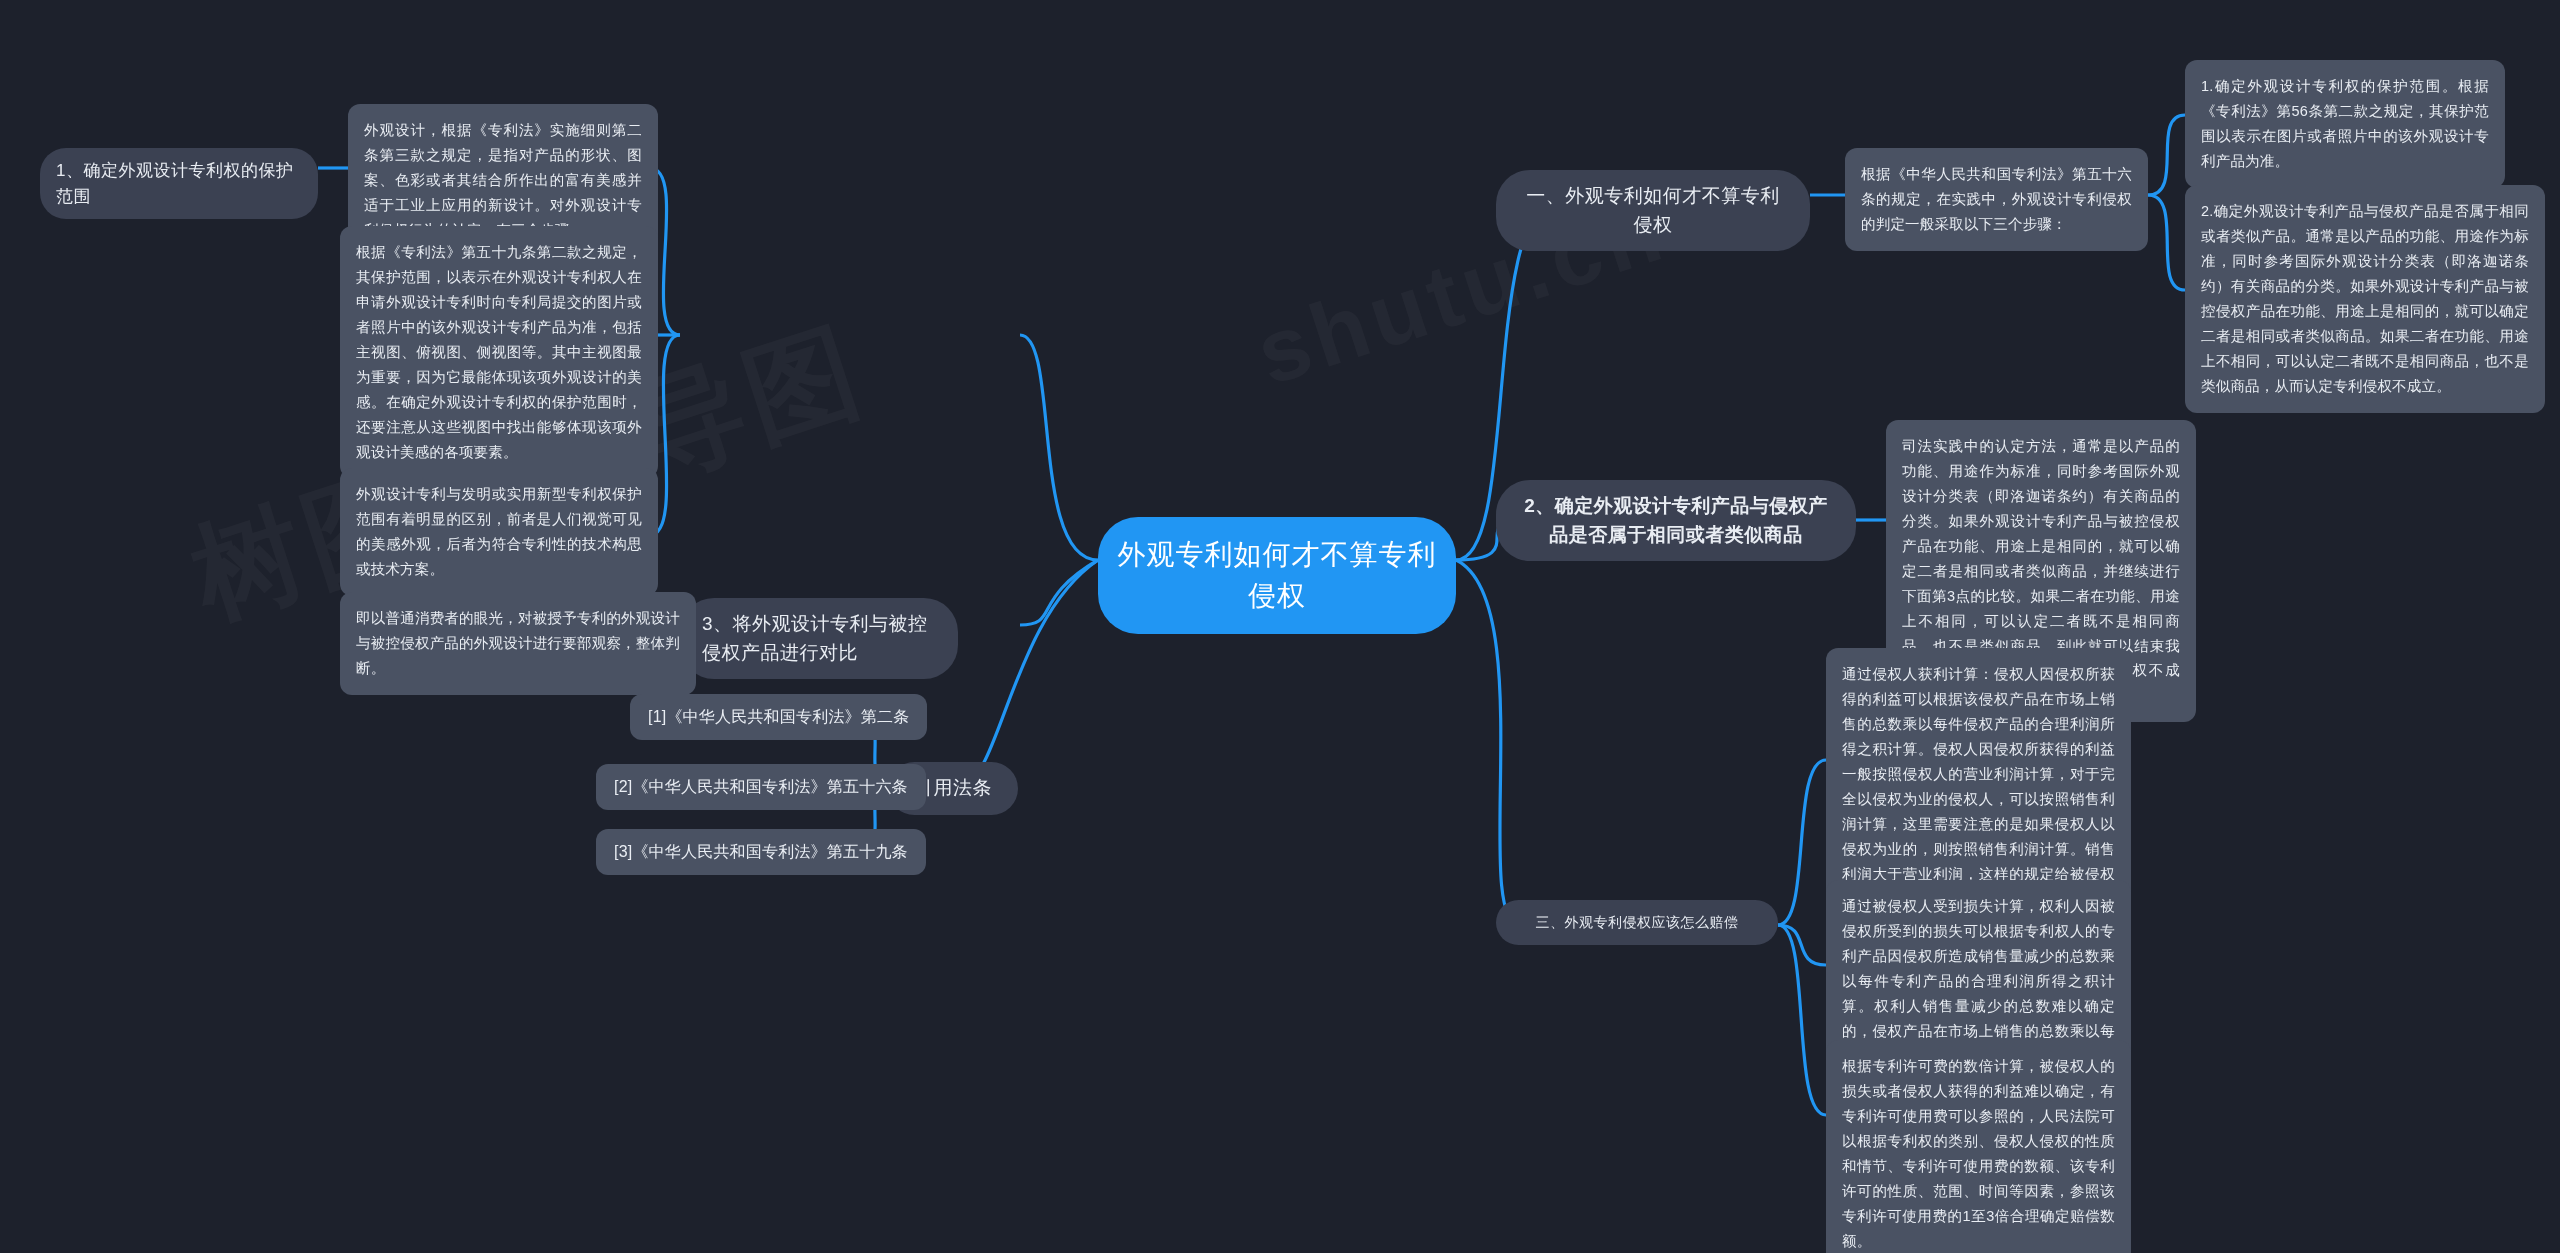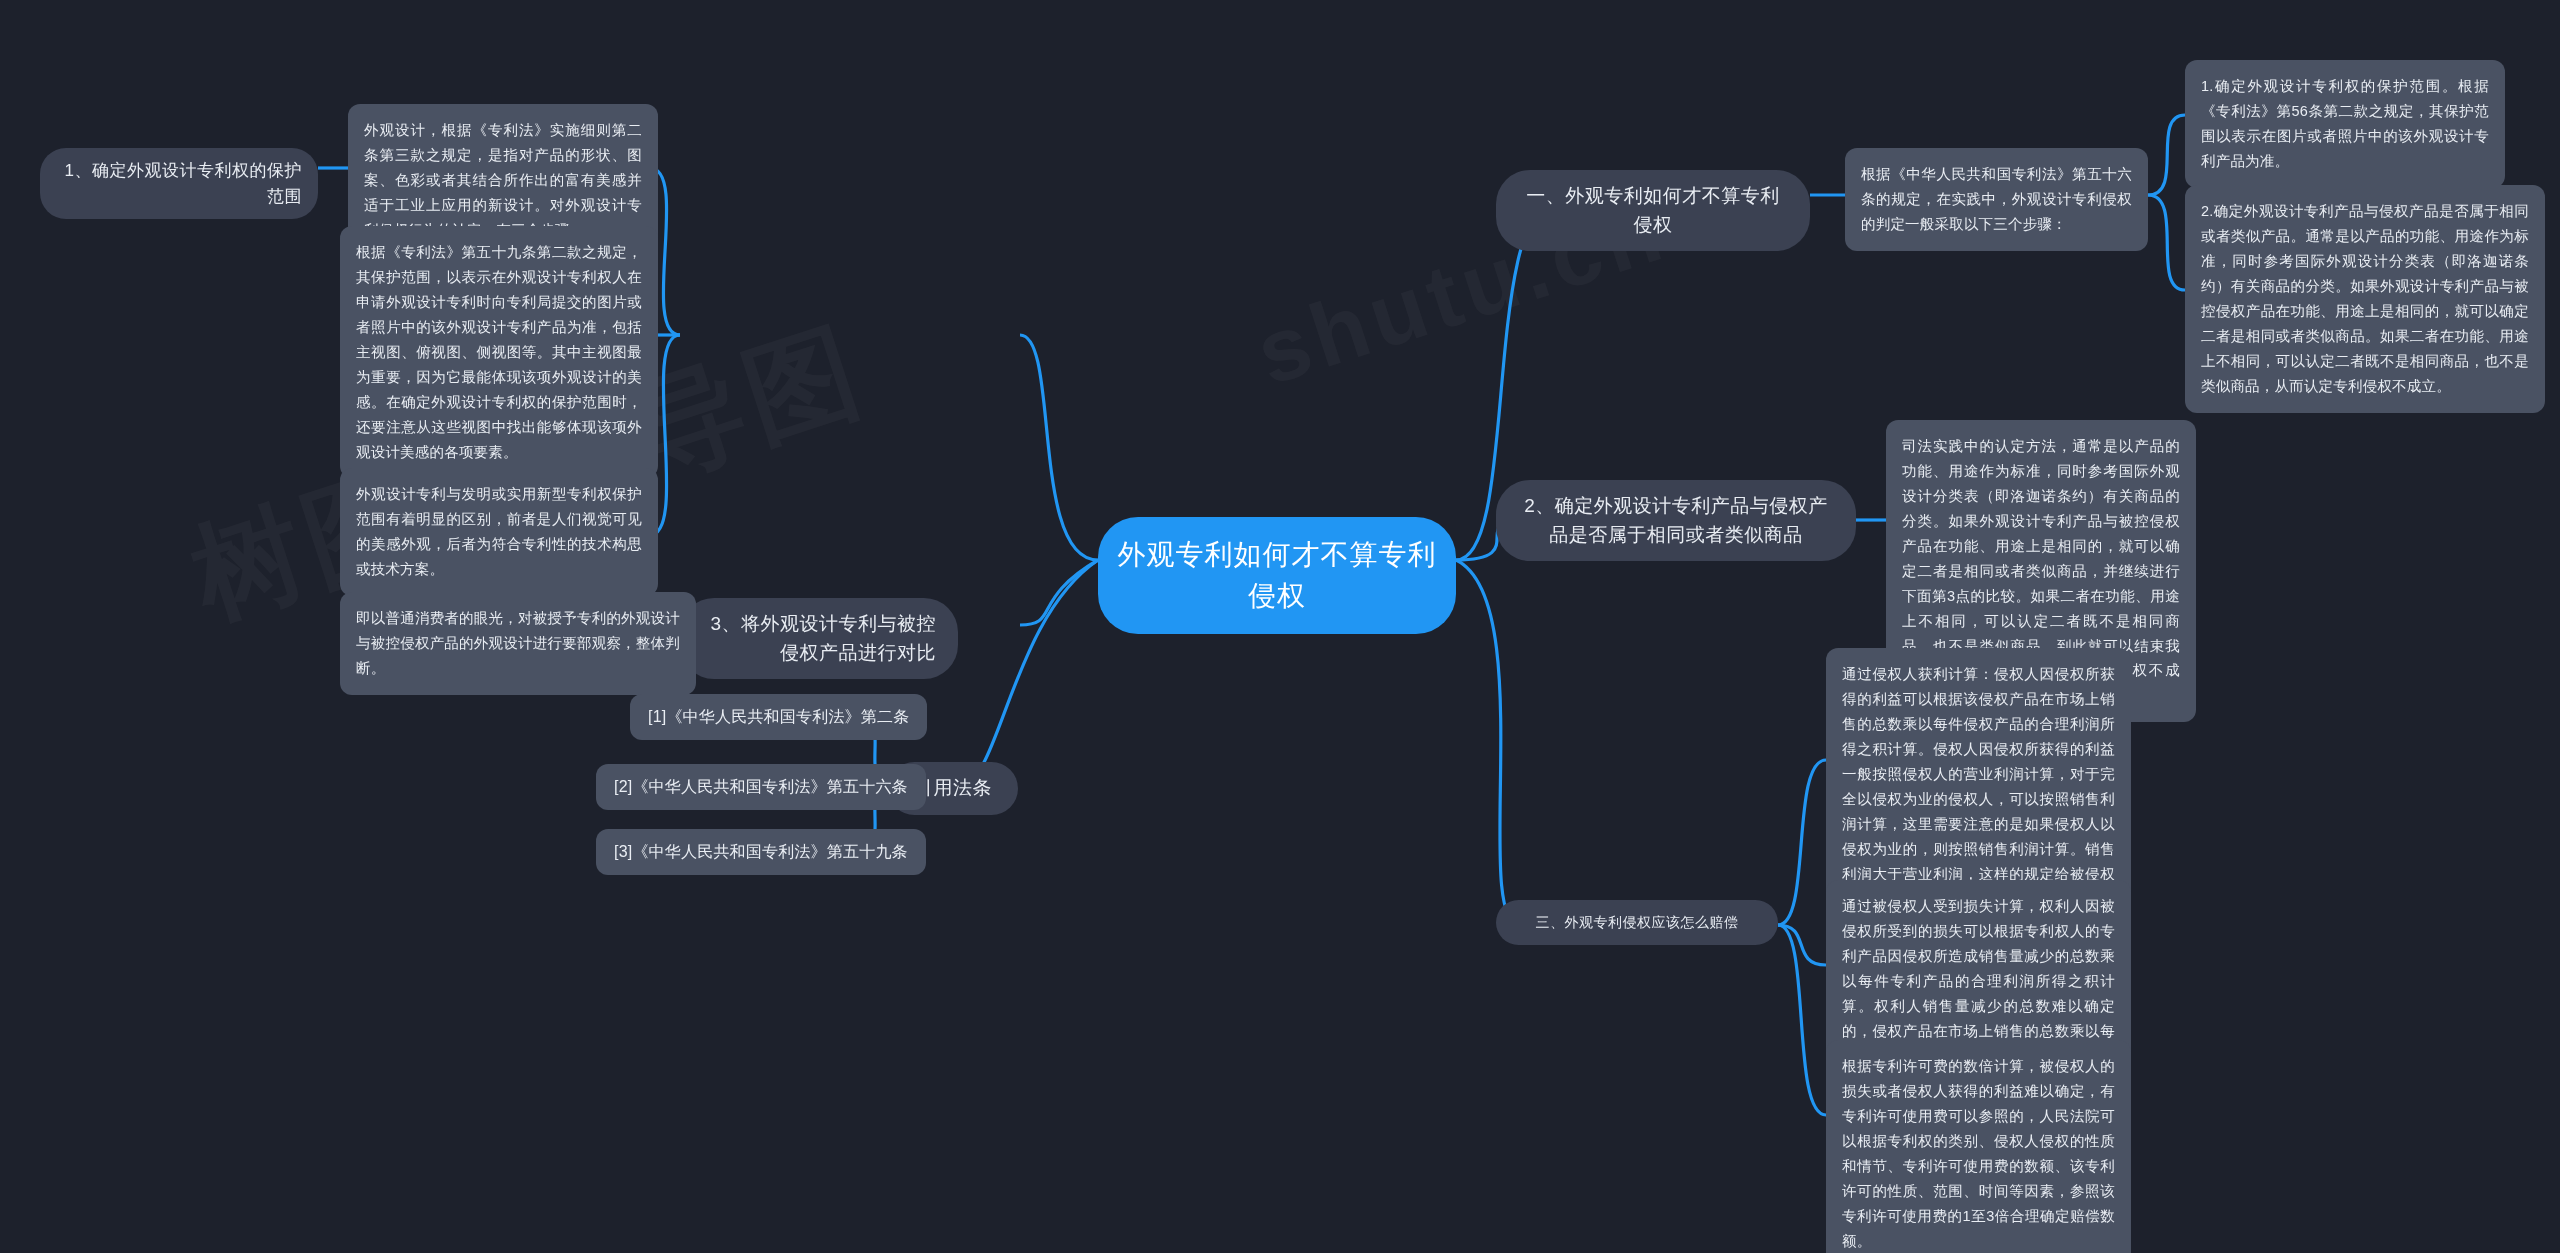--- a/index.html
+++ b/index.html
@@ -51,21 +51,21 @@
   }
   
   .branch {
     background: #3b4152;
     border-radius: 34px;
     font-size: 22px;
     line-height: 1.5;
     padding: 14px 34px;
     letter-spacing: 0.5px;
   }
-  .branch.left { text-align: right; }
+  .branch.left { text-align: left; }
   
   .leaf {
     background: #4a5263;
     border-radius: 12px;
     font-size: 14.5px;
     line-height: 1.72;
     padding: 14px 16px;
     letter-spacing: 0.2px;
     text-align: justify;
   }
@@ -146,21 +146,21 @@
   <div class="node leaf law" style="left:596px; top:829px;">[3]《中华人民共和国专利法》第五十九条</div>
 
   <div class="node branch" style="left:1496px; top:170px; width:314px; font-size:19px; padding:12px 22px; text-align:center;">一、外观专利如何才不算专利侵权</div>
 
   <div class="node leaf" style="left:1845px; top:148px; width:303px;">根据《中华人民共和国专利法》第五十六条的规定，在实践中，外观设计专利侵权的判定一般采取以下三个步骤：</div>
 
   <div class="node leaf" style="left:2185px; top:60px; width:320px;">1.确定外观设计专利权的保护范围。根据《专利法》第56条第二款之规定，其保护范围以表示在图片或者照片中的该外观设计专利产品为准。</div>
 
   <div class="node leaf" style="left:2185px; top:185px; width:360px;">2.确定外观设计专利产品与侵权产品是否属于相同或者类似产品。通常是以产品的功能、用途作为标准，同时参考国际外观设计分类表（即洛迦诺条约）有关商品的分类。如果外观设计专利产品与被控侵权产品在功能、用途上是相同的，就可以确定二者是相同或者类似商品。如果二者在功能、用途上不相同，可以认定二者既不是相同商品，也不是类似商品，从而认定专利侵权不成立。</div>
 
-  <div class="node branch" style="left:1496px; top:480px; width:360px; font-size:19px; padding:12px 22px; text-align:center;">2、确定外观设计专利产品与侵权产品是否属于相同或者类似商品</div>
+  <div class="node branch" style="left:1496px; top:480px; width:360px; font-size:19px; padding:12px 22px; text-align:center;font-weight:bold;">2、确定外观设计专利产品与侵权产品是否属于相同或者类似商品</div>
 
   <div class="node leaf" style="left:1886px; top:420px; width:310px;">司法实践中的认定方法，通常是以产品的功能、用途作为标准，同时参考国际外观设计分类表（即洛迦诺条约）有关商品的分类。如果外观设计专利产品与被控侵权产品在功能、用途上是相同的，就可以确定二者是相同或者类似商品，并继续进行下面第3点的比较。如果二者在功能、用途上不相同，可以认定二者既不是相同商品，也不是类似商品，到此就可以结束我们的侵权判定步骤，认定专利侵权不成立。</div>
 
   <div class="node branch" style="left:1496px; top:900px; width:282px; font-size:14px; padding:12px 22px; text-align:center;">三、外观专利侵权应该怎么赔偿</div>
 
   <div class="node leaf" style="left:1826px; top:648px; width:305px;">通过侵权人获利计算：侵权人因侵权所获得的利益可以根据该侵权产品在市场上销售的总数乘以每件侵权产品的合理利润所得之积计算。侵权人因侵权所获得的利益一般按照侵权人的营业利润计算，对于完全以侵权为业的侵权人，可以按照销售利润计算，这里需要注意的是如果侵权人以侵权为业的，则按照销售利润计算。销售利润大于营业利润，这样的规定给被侵权人提供了计算的便利。</div>
   <div class="node leaf" style="left:1826px; top:880px; width:305px;">通过被侵权人受到损失计算，权利人因被侵权所受到的损失可以根据专利权人的专利产品因侵权所造成销售量减少的总数乘以每件专利产品的合理利润所得之积计算。权利人销售量减少的总数难以确定的，侵权产品在市场上销售的总数乘以每件专利产品的合理利润所得之积可以视为权利人因被侵权所受到的损失。</div>
   <div class="node leaf" style="left:1826px; top:1040px; width:305px;">根据专利许可费的数倍计算，被侵权人的损失或者侵权人获得的利益难以确定，有专利许可使用费可以参照的，人民法院可以根据专利权的类别、侵权人侵权的性质和情节、专利许可使用费的数额、该专利许可的性质、范围、时间等因素，参照该专利许可使用费的1至3倍合理确定赔偿数额。</div>
 
 </div>

